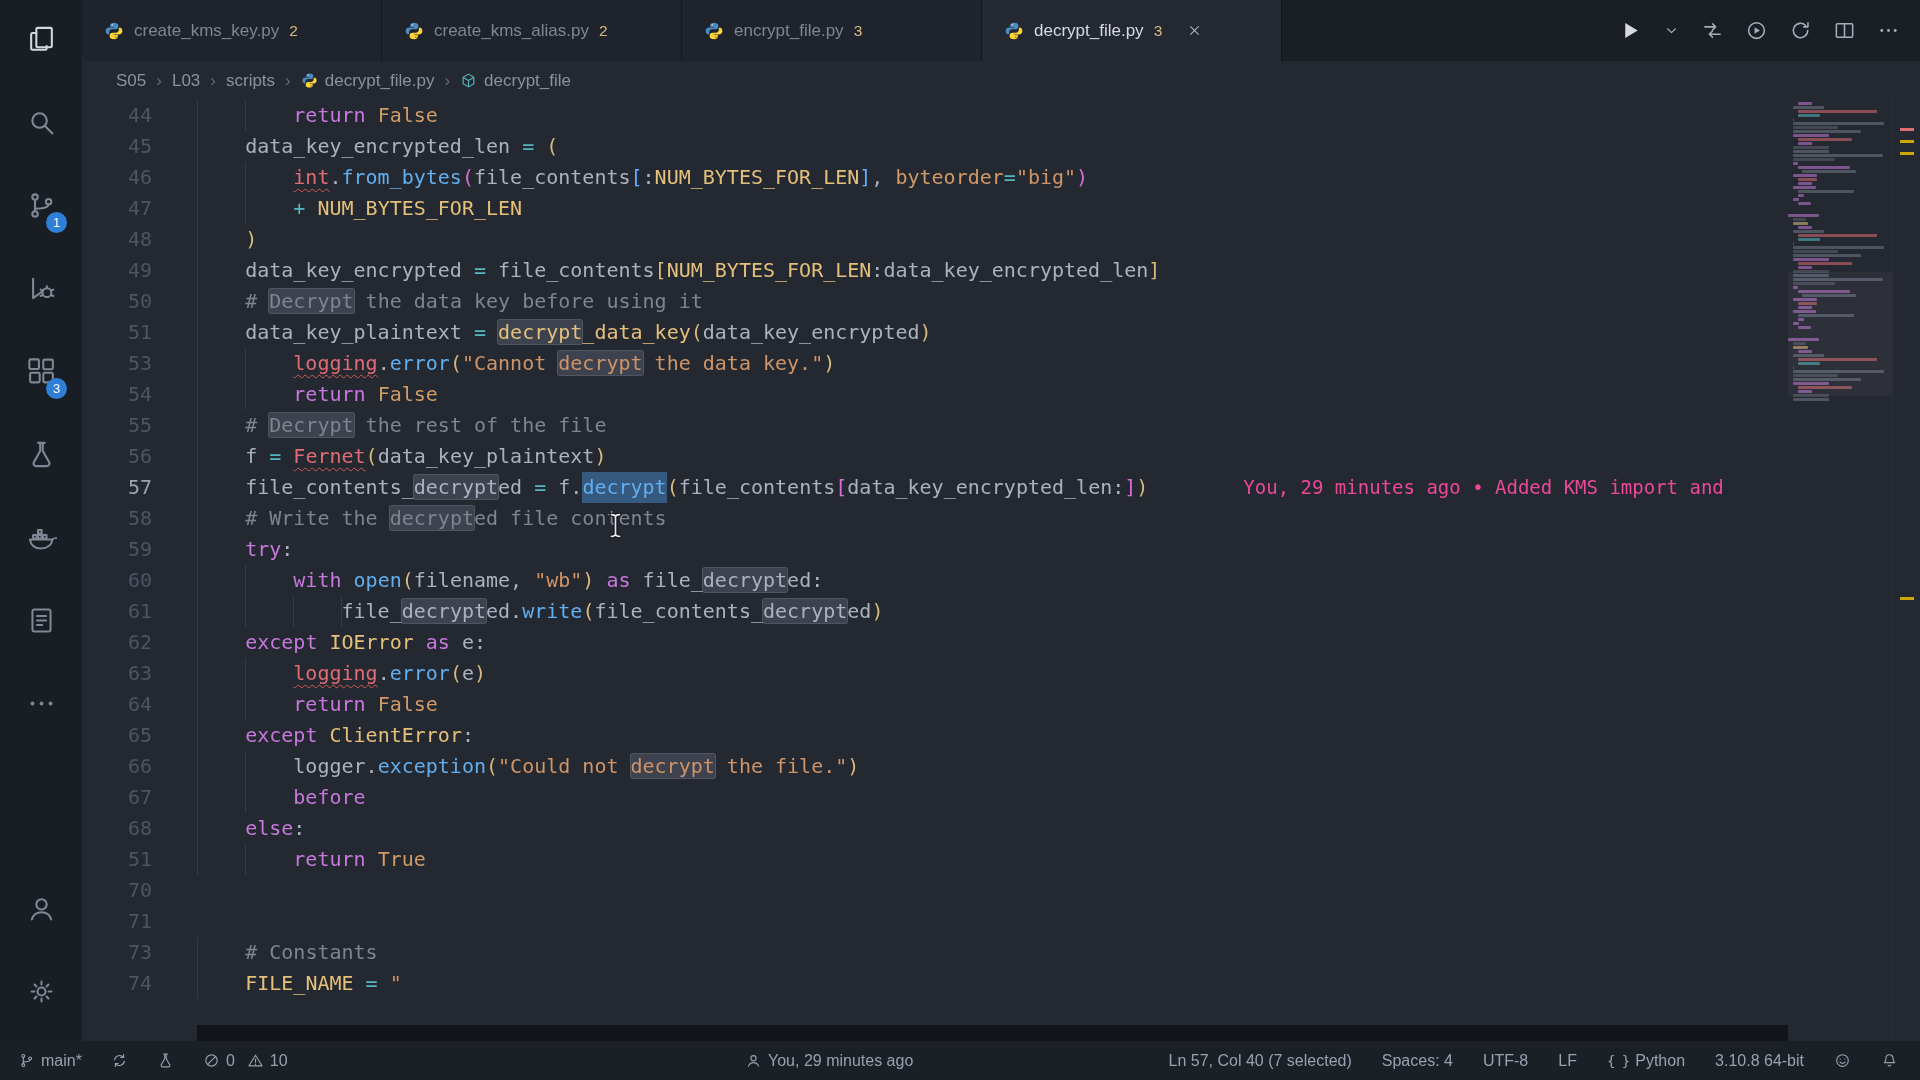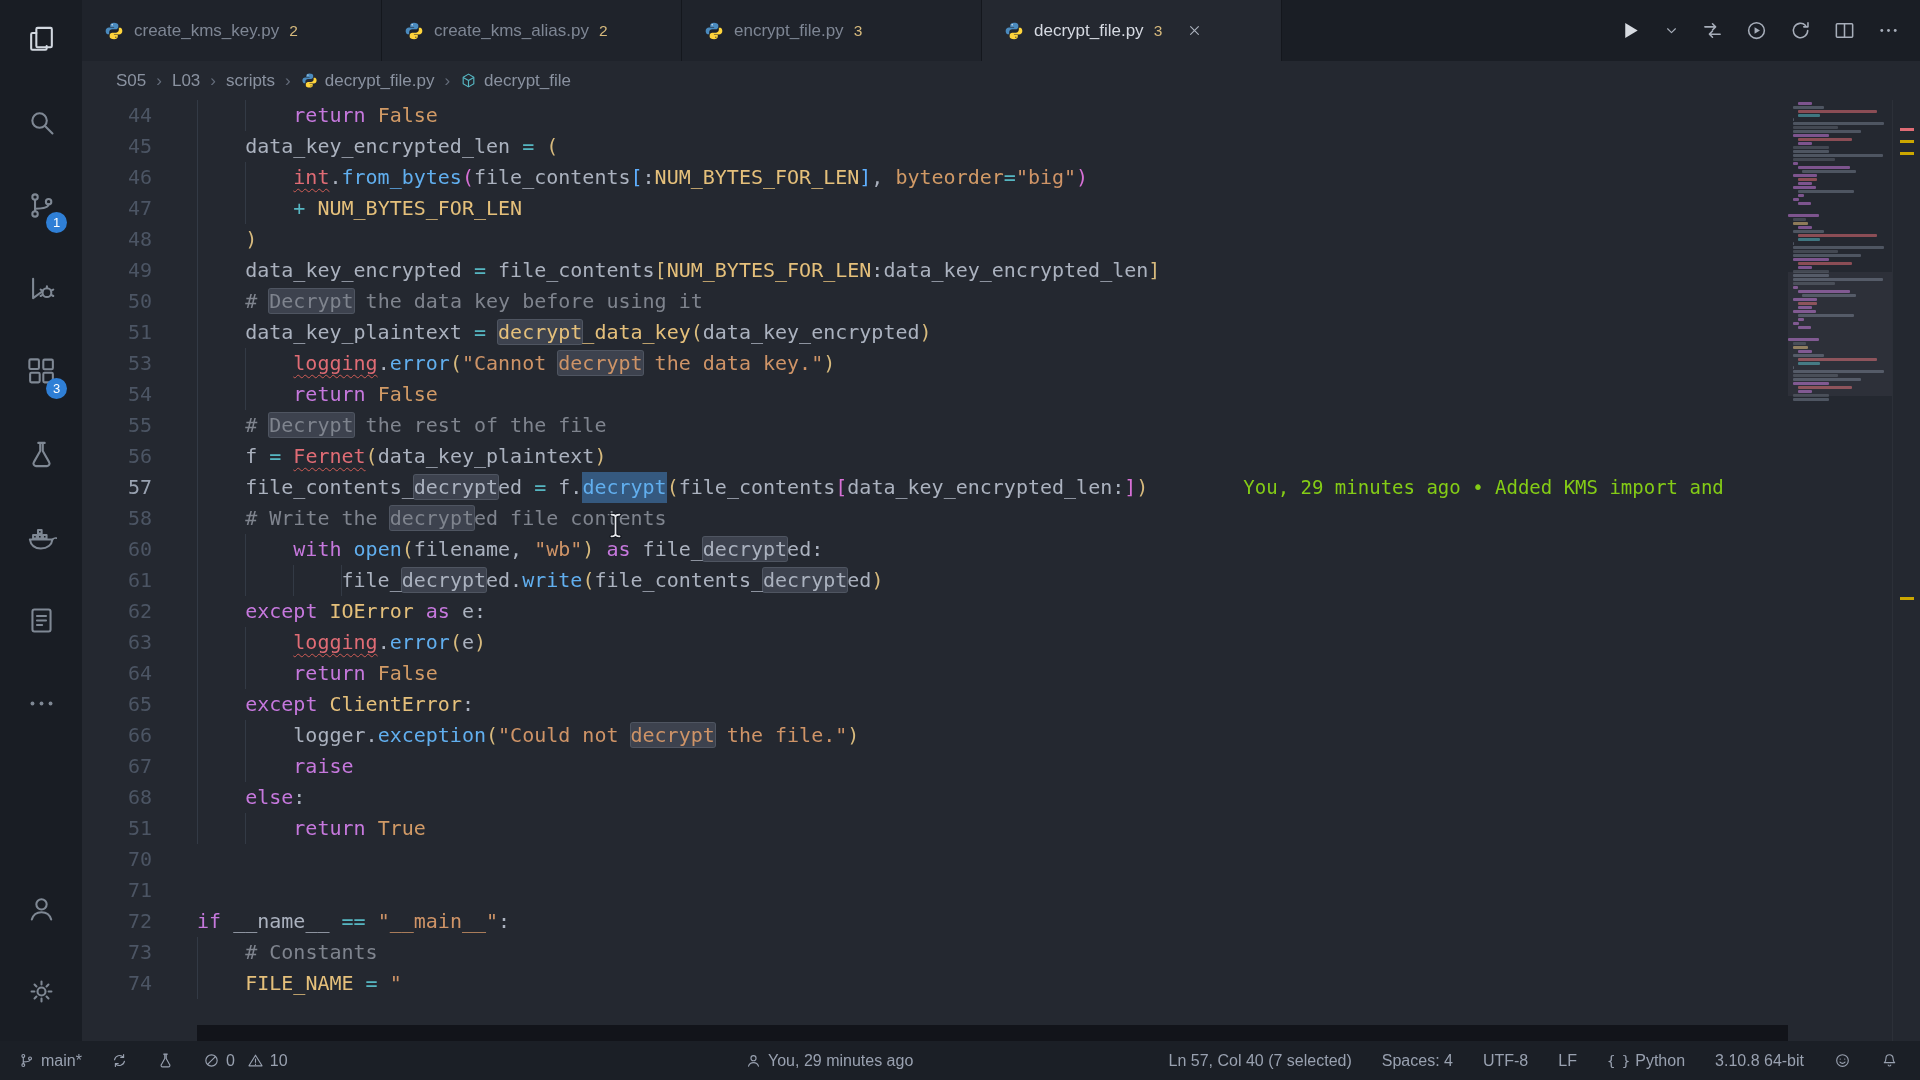--- a/index.html
+++ b/index.html
@@ -49,21 +49,21 @@
   .tk-d{color:var(--tk-d)} .tk-w{color:var(--tk-w)} .tk-k{color:var(--tk-k)} .tk-c{color:var(--tk-c)}
   .tk-s{color:var(--tk-s)} .tk-f{color:var(--tk-f)} .tk-y{color:var(--tk-y)} .tk-r{color:var(--tk-r)}
   .tk-m{color:var(--tk-m)} .tk-o{color:var(--tk-o)} .tk-b1{color:var(--tk-b1)} .tk-b2{color:var(--tk-b2)} .tk-b3{color:var(--tk-b3)}
 
   .tk-w { display:inline-block; height:31px; vertical-align:top;
           background-image:repeating-linear-gradient(to right, #333a45 0 1px, transparent 1px 4ch); }
   .tk-hl { background:rgba(125,136,158,.28); box-shadow:0 0 0 1px rgba(150,160,180,.38); border-radius:2px; }
   .tk-sel { display:inline-block; height:31px; vertical-align:top; background:var(--sel,#35597f); }
   .tk-sq { text-decoration-line:underline; text-decoration-style:wavy; text-decoration-color:#cf5c55; text-decoration-thickness:1.3px; text-underline-offset:4px; }
 
-  .blame { color:#84cc16; padding-left:95px; font-size:19px; }
+  .blame { color:#ec4899; padding-left:95px; font-size:19px; }
 
   .bottom-band { position:absolute; left:115px; right:132px; bottom:0; height:16px; background:rgba(5,7,10,.58); z-index:5; }
 
   .minimap { position:absolute; top:2px; right:28px; width:104px; z-index:2; }
   .mm-row { height:3px; margin-bottom:1px; border-radius:1px; opacity:.55; }
   .mm-slider { position:absolute; right:28px; width:104px; top:172px; height:124px; background:rgba(210,220,235,.05); z-index:3; }
   .overview-ruler { position:absolute; top:0; bottom:0; right:0; width:28px; border-left:1px solid rgba(255,255,255,.04); }
   .ov-mark { position:absolute; left:7px; width:14px; height:3px; }
 
   .mouse-cursor { position:absolute; left:526px; top:412px; width:15px; height:27px; z-index:10; pointer-events:none; }
@@ -374,20 +374,24 @@
           </div>
           <div class="code-line">
             <div class="line-number active">57</div>
             <div class="line-content"><span class="tk-w">    </span><span class="tk-d">file_contents_</span><span class="tk-d tk-hl">decrypt</span><span class="tk-d">ed</span><span class="tk-d"> </span><span class="tk-o">=</span><span class="tk-d"> </span><span class="tk-d">f</span><span class="tk-d">.</span><span class="tk-f tk-sel">decrypt</span><span class="tk-b1">(</span><span class="tk-d">file_contents</span><span class="tk-b2">[</span><span class="tk-d">data_key_encrypted_len</span><span class="tk-d">:</span><span class="tk-b2">]</span><span class="tk-b1">)</span><span class="blame">You, 29 minutes ago • Added KMS import and</span></div>
           </div>
           <div class="code-line">
             <div class="line-number">58</div>
             <div class="line-content"><span class="tk-w">    </span><span class="tk-m"># Write the </span><span class="tk-m tk-hl">decrypt</span><span class="tk-m">ed file contents</span></div>
           </div>
           <div class="code-line">
+            <div class="line-number">59</div>
+            <div class="line-content"><span class="tk-w">    </span><span class="tk-k">try</span><span class="tk-d">:</span></div>
+          </div>
+          <div class="code-line">
             <div class="line-number">60</div>
             <div class="line-content"><span class="tk-w">        </span><span class="tk-k">with</span><span class="tk-d"> </span><span class="tk-f">open</span><span class="tk-b1">(</span><span class="tk-d">filename</span><span class="tk-d">,</span><span class="tk-d"> </span><span class="tk-s">"wb"</span><span class="tk-b1">)</span><span class="tk-d"> </span><span class="tk-k">as</span><span class="tk-d"> </span><span class="tk-d">file_</span><span class="tk-d tk-hl">decrypt</span><span class="tk-d">ed</span><span class="tk-d">:</span></div>
           </div>
           <div class="code-line">
             <div class="line-number">61</div>
             <div class="line-content"><span class="tk-w">            </span><span class="tk-d">file_</span><span class="tk-d tk-hl">decrypt</span><span class="tk-d">ed</span><span class="tk-d">.</span><span class="tk-f">write</span><span class="tk-b1">(</span><span class="tk-d">file_contents_</span><span class="tk-d tk-hl">decrypt</span><span class="tk-d">ed</span><span class="tk-b1">)</span></div>
           </div>
           <div class="code-line">
             <div class="line-number">62</div>
             <div class="line-content"><span class="tk-w">    </span><span class="tk-k">except</span><span class="tk-d"> </span><span class="tk-y">IOError</span><span class="tk-d"> </span><span class="tk-k">as</span><span class="tk-d"> </span><span class="tk-d">e</span><span class="tk-d">:</span></div>
@@ -403,41 +407,37 @@
           <div class="code-line">
             <div class="line-number">65</div>
             <div class="line-content"><span class="tk-w">    </span><span class="tk-k">except</span><span class="tk-d"> </span><span class="tk-y">ClientError</span><span class="tk-d">:</span></div>
           </div>
           <div class="code-line">
             <div class="line-number">66</div>
             <div class="line-content"><span class="tk-w">        </span><span class="tk-d">logger</span><span class="tk-d">.</span><span class="tk-f">exception</span><span class="tk-b1">(</span><span class="tk-s">"Could not </span><span class="tk-s tk-hl">decrypt</span><span class="tk-s"> the file."</span><span class="tk-b1">)</span></div>
           </div>
           <div class="code-line">
             <div class="line-number">67</div>
-            <div class="line-content"><span class="tk-w">        </span><span class="tk-k">raise</span></div>
+            <div class="line-content"><span class="tk-w">        </span><span class="tk-k">before</span></div>
           </div>
           <div class="code-line">
             <div class="line-number">68</div>
             <div class="line-content"><span class="tk-w">    </span><span class="tk-k">else</span><span class="tk-d">:</span></div>
           </div>
           <div class="code-line">
             <div class="line-number">51</div>
             <div class="line-content"><span class="tk-w">        </span><span class="tk-k">return</span><span class="tk-d"> </span><span class="tk-c">True</span></div>
           </div>
           <div class="code-line">
             <div class="line-number">70</div>
             <div class="line-content"></div>
           </div>
           <div class="code-line">
             <div class="line-number">71</div>
             <div class="line-content"></div>
-          </div>
-          <div class="code-line">
-            <div class="line-number">72</div>
-            <div class="line-content"><span class="tk-k">if</span><span class="tk-d"> </span><span class="tk-d">__name__</span><span class="tk-d"> </span><span class="tk-o">==</span><span class="tk-d"> </span><span class="tk-s">"__main__"</span><span class="tk-d">:</span></div>
           </div>
           <div class="code-line">
             <div class="line-number">73</div>
             <div class="line-content"><span class="tk-w">    </span><span class="tk-m"># Constants</span></div>
           </div>
           <div class="code-line">
             <div class="line-number">74</div>
             <div class="line-content"><span class="tk-w">    </span><span class="tk-y">FILE_NAME</span><span class="tk-d"> </span><span class="tk-o">=</span><span class="tk-d"> </span><span class="tk-s">"</span></div>
           </div>
         </div>

